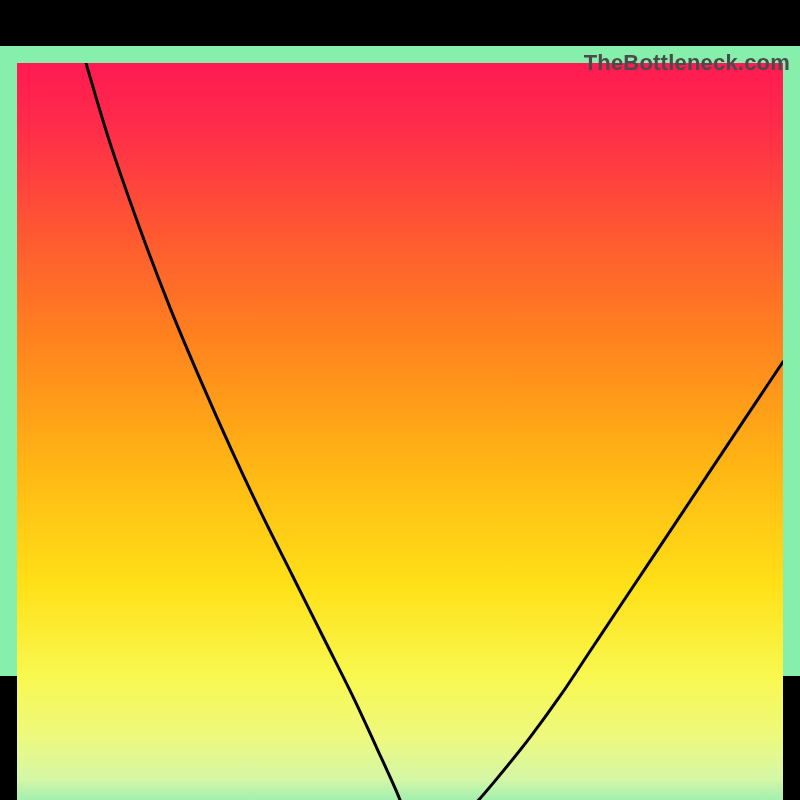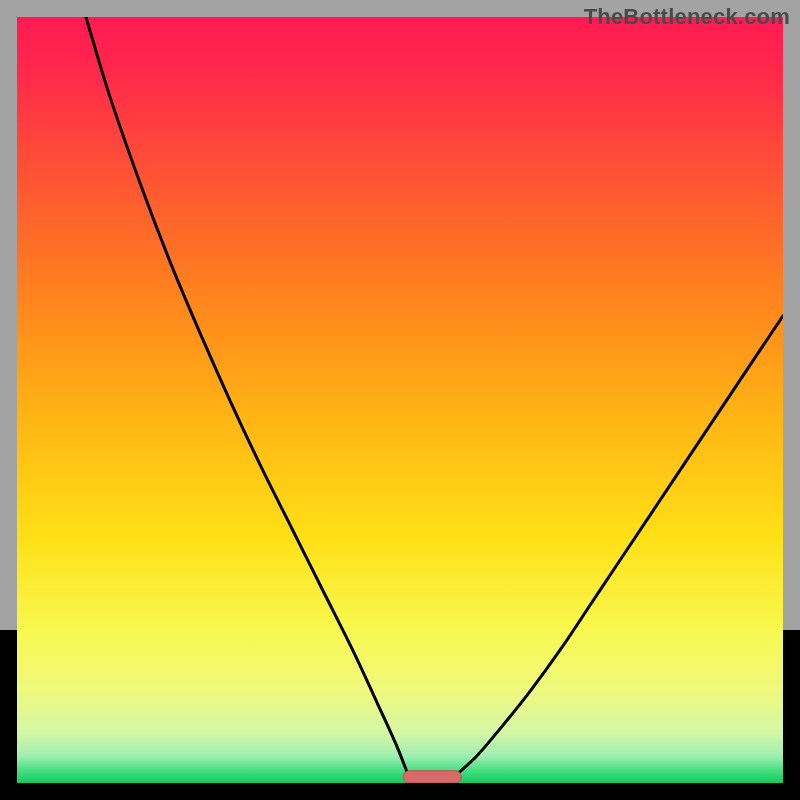--- a/index.html
+++ b/index.html
@@ -8,21 +8,22 @@
     width: 800px;
     height: 800px;
     background: #000;
     font-family: Arial, Helvetica, sans-serif;
     overflow: hidden;
   }
   .frame {
     position: relative;
     width: 800px;
     height: 630px;
-    background: #a3a3a3;
+    background: #86efac;
+    margin-top: 46px;
   }
   .watermark {
     position: absolute;
     top: 4px;
     right: 10px;
     color: #4a4a4a;
     font-size: 22px;
     font-weight: bold;
     letter-spacing: 0.2px;
     user-select: none;

